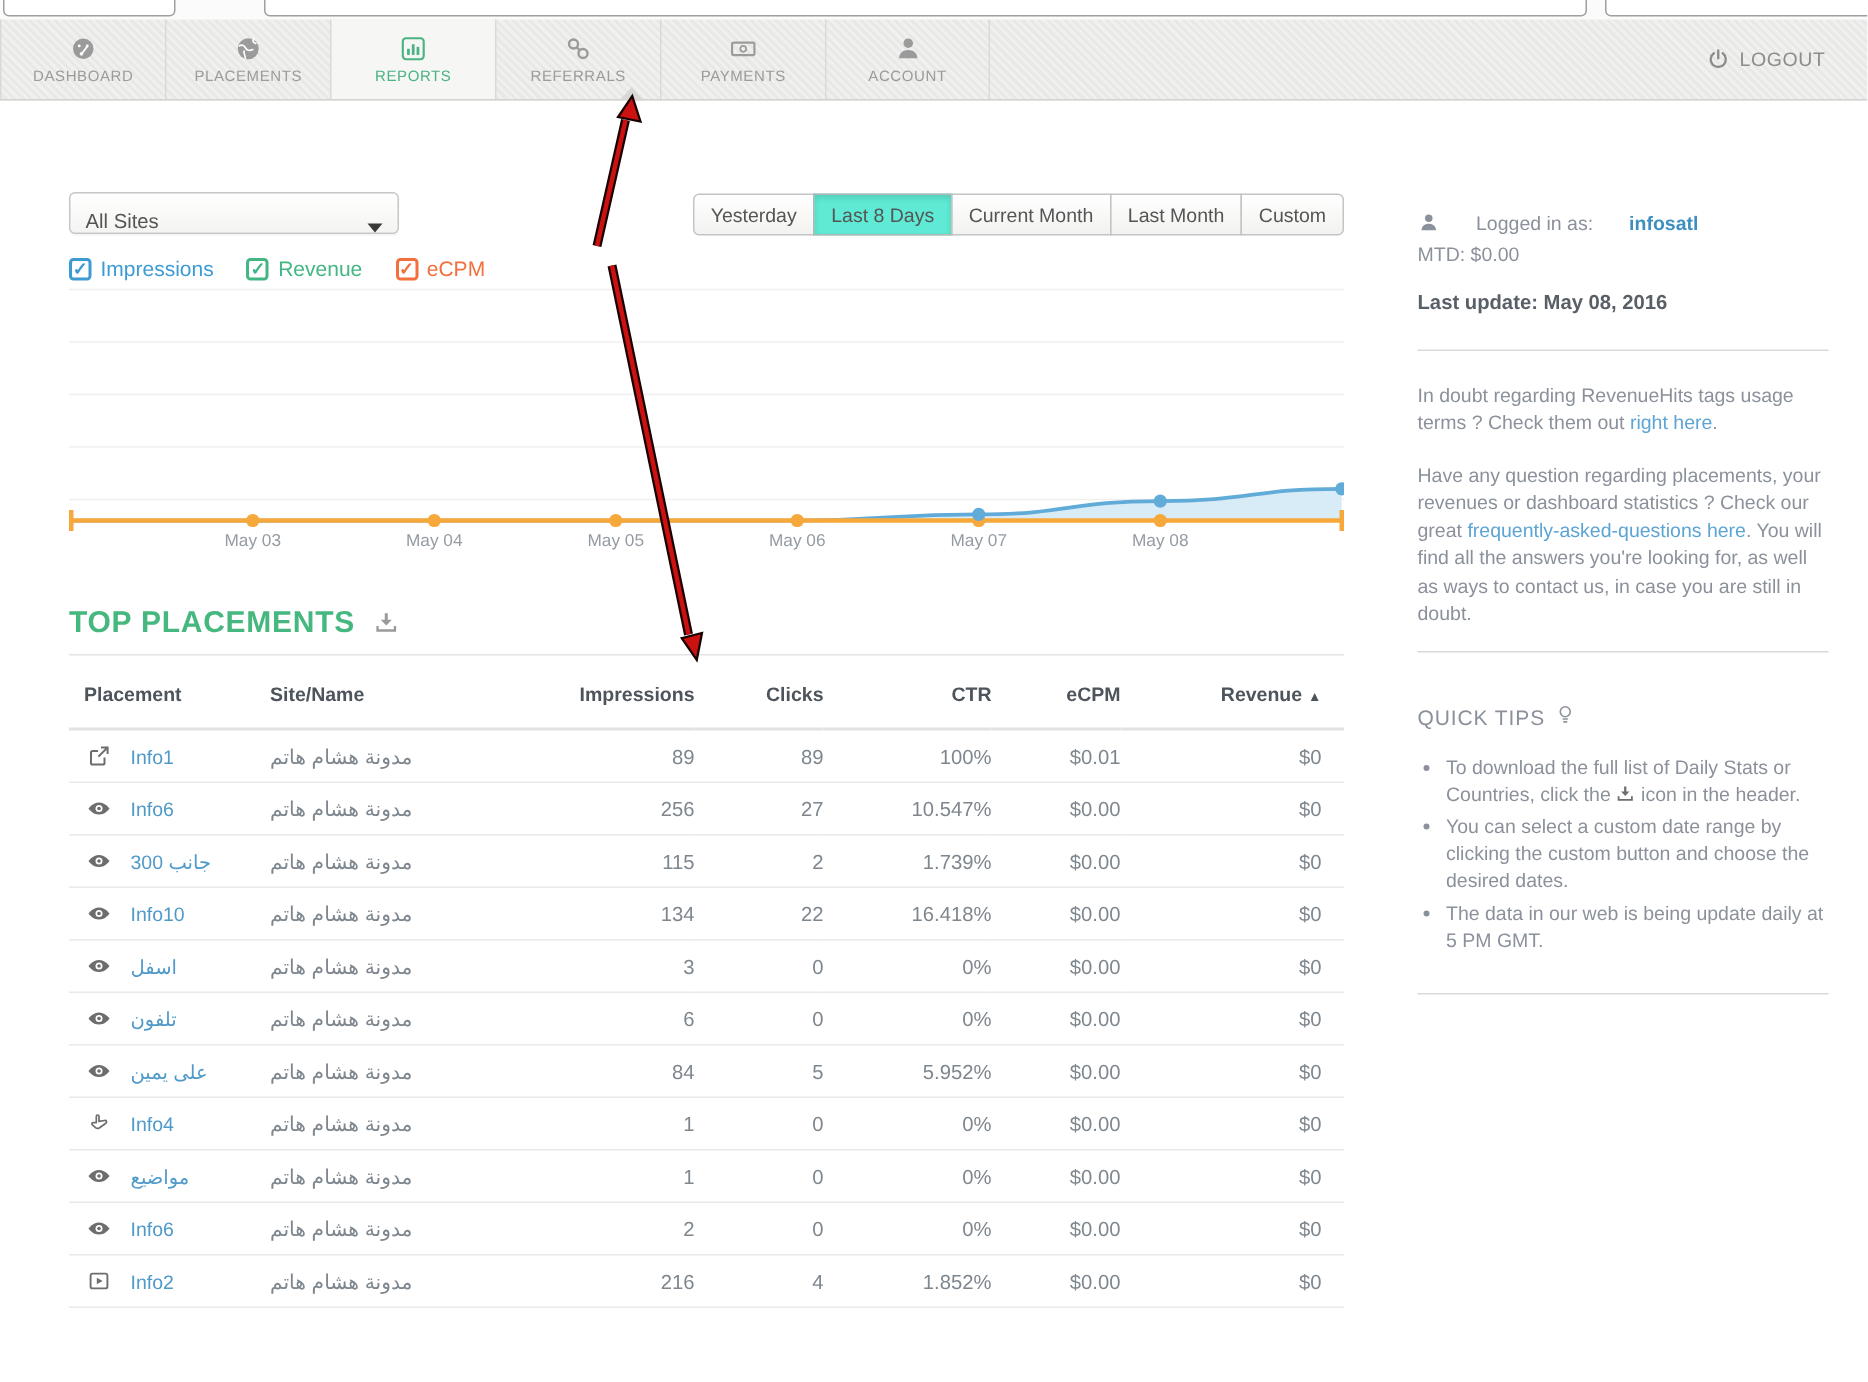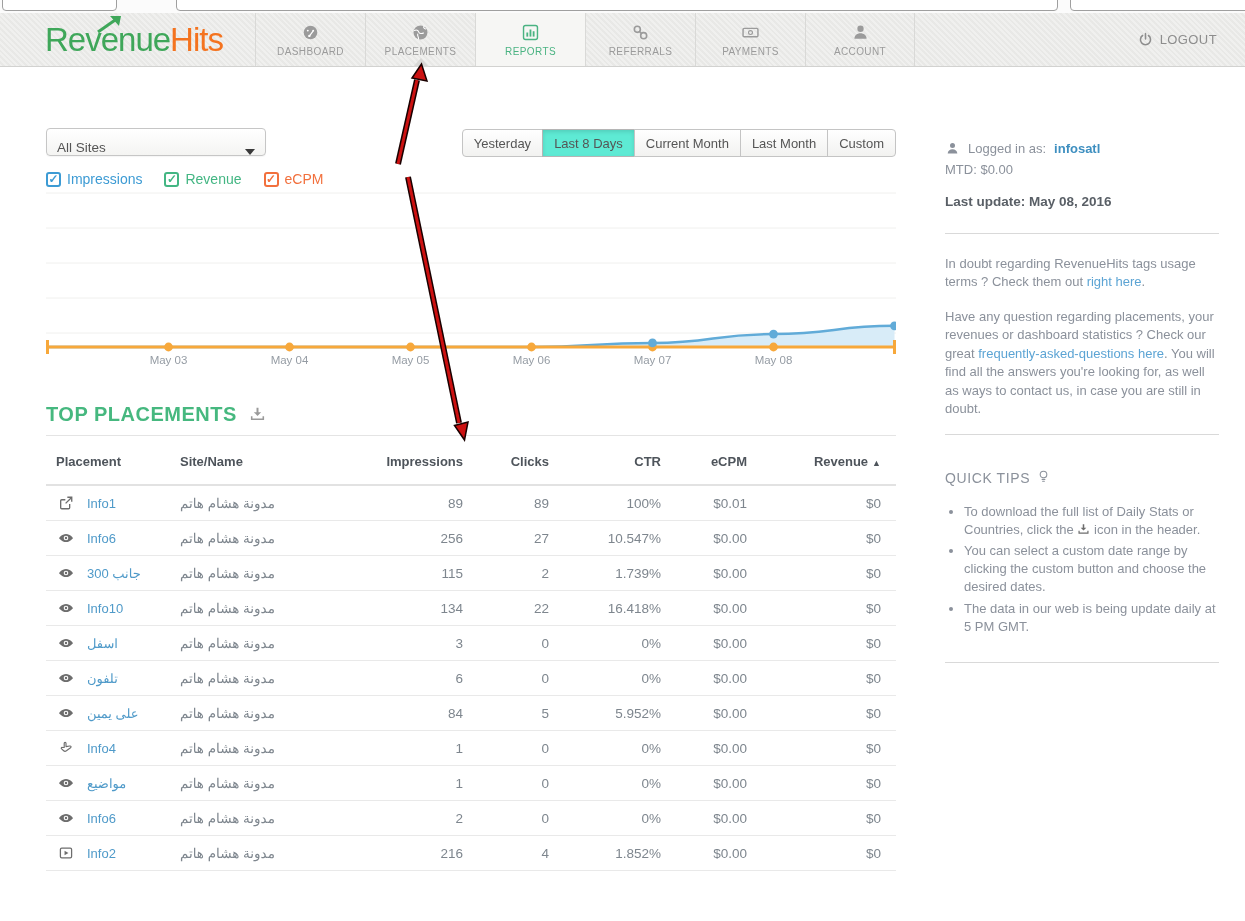--- a/index.html
+++ b/index.html
@@ -89,21 +89,21 @@
   .placements td:nth-child(1) { padding-left:12px; }
   .placements td:nth-child(7), .placements th:nth-child(7) { padding-right:15px; }
   .pl-cell { display:flex; align-items:center; gap:13px; }
   .pl-icon { color:#6d6d6d; width:16px; height:16px; flex:0 0 16px; }
   .pl-icon svg { width:16px; height:16px; display:block; }
   .pl-link { color:#4f9ac9; text-decoration:none; cursor:pointer; font-size:13px; }
   .site-name { color:#8c929c; font-size:13px; }
   .sort-caret { font-size:9px; color:#4e545b; margin-left:4px; }
 
   
-  .sb-row { display:flex; align-items:center; gap:8px; }
+  .sb-row { display:flex; align-items:center; gap:24px; }
   .sb-person { color:#8b919b; width:15px; height:15px; }
   .sb-person svg { width:15px; height:15px; display:block; }
   .sb-user { color:#3e8fc0; font-weight:bold; cursor:pointer; }
   .sb-mtd { margin-top:6px; }
   .sb-update { margin-top:17px; color:#595f66; font-weight:bold; font-size:13.5px; }
   .sb-hr { border-top:1px solid #d9d9d9; }
   .hr1 { margin-top:24px; } .hr2 { margin-top:15px; } .hr3 { margin-top:26px; }
   .sb-para { margin-top:21px; line-height:1.42; }
   .sb-para + .sb-para { margin-top:16px; }
   .sb-link { color:#5ca4d4; text-decoration:none; cursor:pointer; }
@@ -124,29 +124,20 @@
 
 <div id="page">
 
   <div class="browser-strip">
     <div class="frag f1"></div>
     <div class="frag f2"></div>
     <div class="frag f3"></div>
   </div>
 
   <div class="navbar">
-    <div class="logo">
-      <div class="logo-text">
-        <svg class="logo-arrow" width="34" height="20" viewBox="0 0 34 20">
-          <path d="M6 18 L26 4" stroke="#3fa75a" stroke-width="3" fill="none"></path>
-          <path d="M18 2 L29 2 L27 12 Z" fill="#3fa75a"></path>
-        </svg>
-        <span class="logo-revenue">Revenue</span><span class="logo-hits">Hits</span>
-      </div>
-    </div>
     <div class="nav-tabs" id="nav-tabs">
         <div class="nav-tab">
           <span class="nt-icon">
             <svg viewBox="0 0 24 24">
               <circle cx="12" cy="12" r="8.6" fill="currentColor"></circle>
               <circle cx="8.6" cy="9.6" r="1.2" fill="#fff"></circle>
               <circle cx="15.4" cy="9.6" r="1.2" fill="#fff"></circle>
               <path d="M10.8 16.2l4.4-6" stroke="#fff" stroke-width="1.5" stroke-linecap="round"></path>
               <circle cx="10.5" cy="16.3" r="1.5" fill="#fff"></circle>
             </svg>

